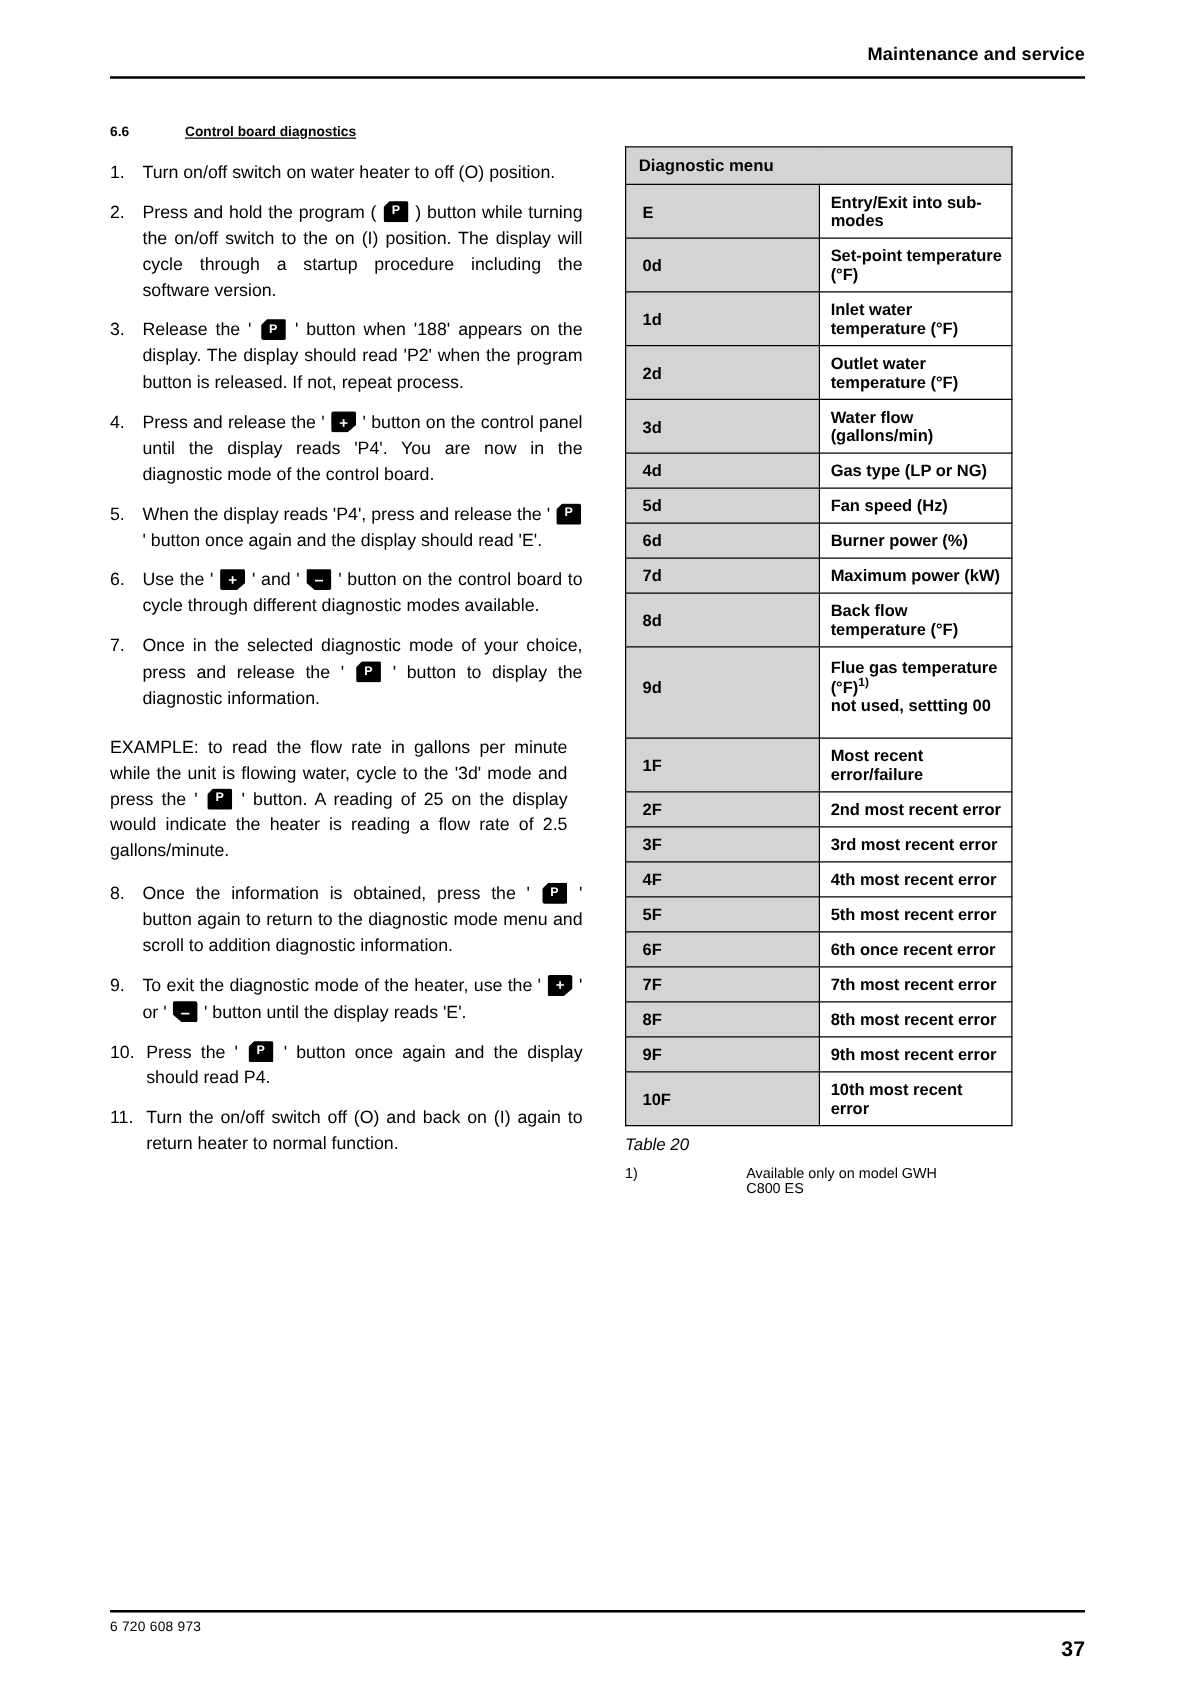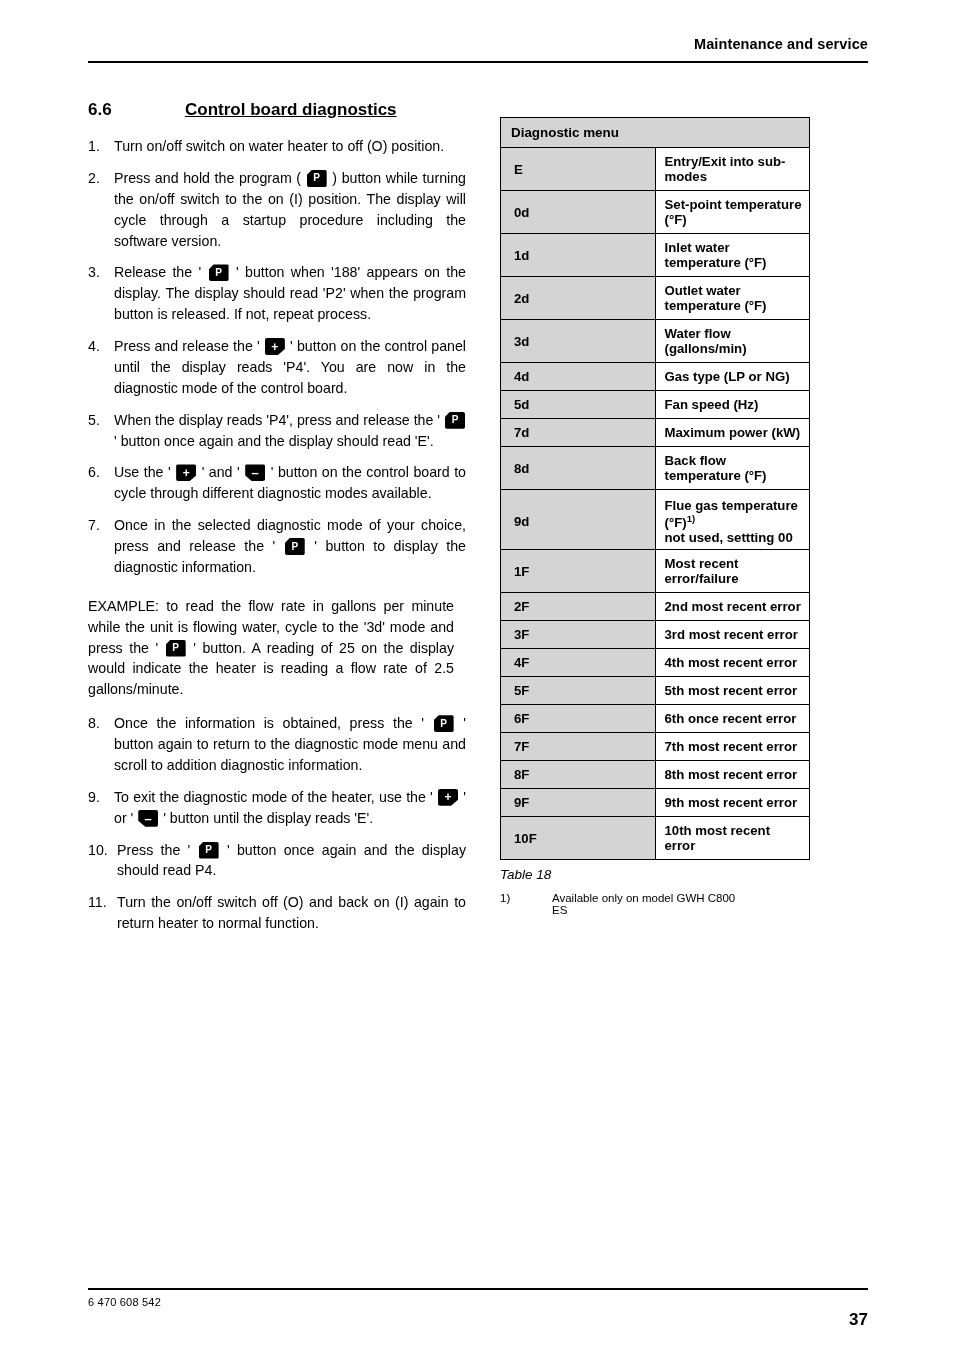--- a/index.html
+++ b/index.html
@@ -72,25 +72,24 @@
   }
 
   
   .col-left {
     position: absolute;
     left: 88px;
     top: 100px;
     width: 378px;
   }
   .section-heading {
-    font-size: 17px;
+    font-size: 11px;
     font-weight: bold;
     margin: 0 0 16px 0;
     display: flex;
-    gap: 37px;
   }
   .section-num {
     width: 60px;
     flex: 0 0 60px;
   }
   .section-title { flex: 1 1 auto; text-decoration: underline; }
 
   ol.steps {
     list-style: none;
     margin: 0;
@@ -191,35 +190,35 @@
   table.diag td.code {
     width: 91px;
     background: #d4d4d4;
     font-weight: bold;
     padding: 6px 0 6px 13px;
   }
   table.diag td.desc {
     padding: 6px 6px 6px 9px;
     background: #ffffff;
   }
-  table.diag tr.tall td { padding-top: 8px; padding-bottom: 4px; }
+  table.diag tr.tall td { padding-top: 8px; padding-bottom: 18px; }
   sup.fn { font-size: 9.5px; vertical-align: super; }
 
   .table-caption {
     font-size: 13.5px;
     font-style: italic;
     margin-top: 7px;
   }
   .footnote {
     margin-top: 10px;
     font-size: 11.5px;
     display: flex;
   }
   .footnote .fn-mark { width: 52px; flex: 0 0 52px; }
-  .footnote .fn-text { flex: 1 1 auto; }
+  .footnote .fn-text { flex: 1 1 auto; margin-left: 45px; }
 </style>
 </head>
 <body>
 
 <div class="page">
 
   <div class="header">Maintenance and service</div>
   <div class="header-rule"></div>
 
   <div class="col-left">
@@ -279,20 +278,24 @@
           </tr>
           <tr>
             <td class="code">4d</td>
             <td class="desc">Gas type (LP or NG)</td>
           </tr>
           <tr>
             <td class="code">5d</td>
             <td class="desc">Fan speed (Hz)</td>
           </tr>
           <tr>
+            <td class="code">6d</td>
+            <td class="desc">Burner power (%)</td>
+          </tr>
+          <tr>
             <td class="code">7d</td>
             <td class="desc">Maximum power (kW)</td>
           </tr>
           <tr>
             <td class="code">8d</td>
             <td class="desc">Back flow temperature (°F)</td>
           </tr>
           <tr class="tall">
             <td class="code">9d</td>
             <td class="desc">Flue gas temperature (°F)<sup class="fn">1)</sup><br><span>not used, settting 00</span></td>
@@ -333,25 +336,25 @@
             <td class="code">9F</td>
             <td class="desc">9th most recent error</td>
           </tr>
           <tr>
             <td class="code">10F</td>
             <td class="desc">10th most recent error</td>
           </tr>
         </tbody>
     </table>
 
-    <div class="table-caption">Table 18</div>
+    <div class="table-caption">Table 20</div>
 
     <div class="footnote">
       <span class="fn-mark">1)</span>
       <span class="fn-text">Available only on model GWH C800 ES</span>
     </div>
   </div>
 
   <div class="footer-rule"></div>
-  <div class="footer-left">6 470 608 542</div>
+  <div class="footer-left">6 720 608 973</div>
   <div class="footer-right">37</div>
 
 </div>
 
 </body></html>

